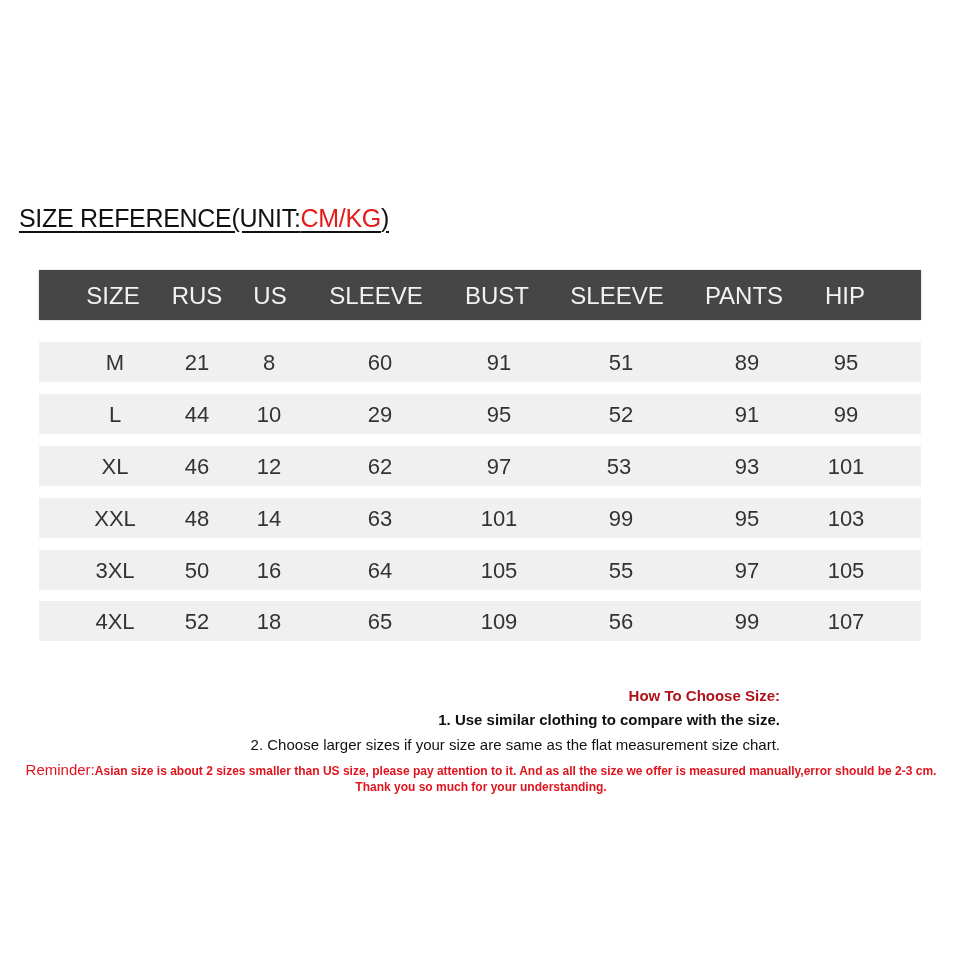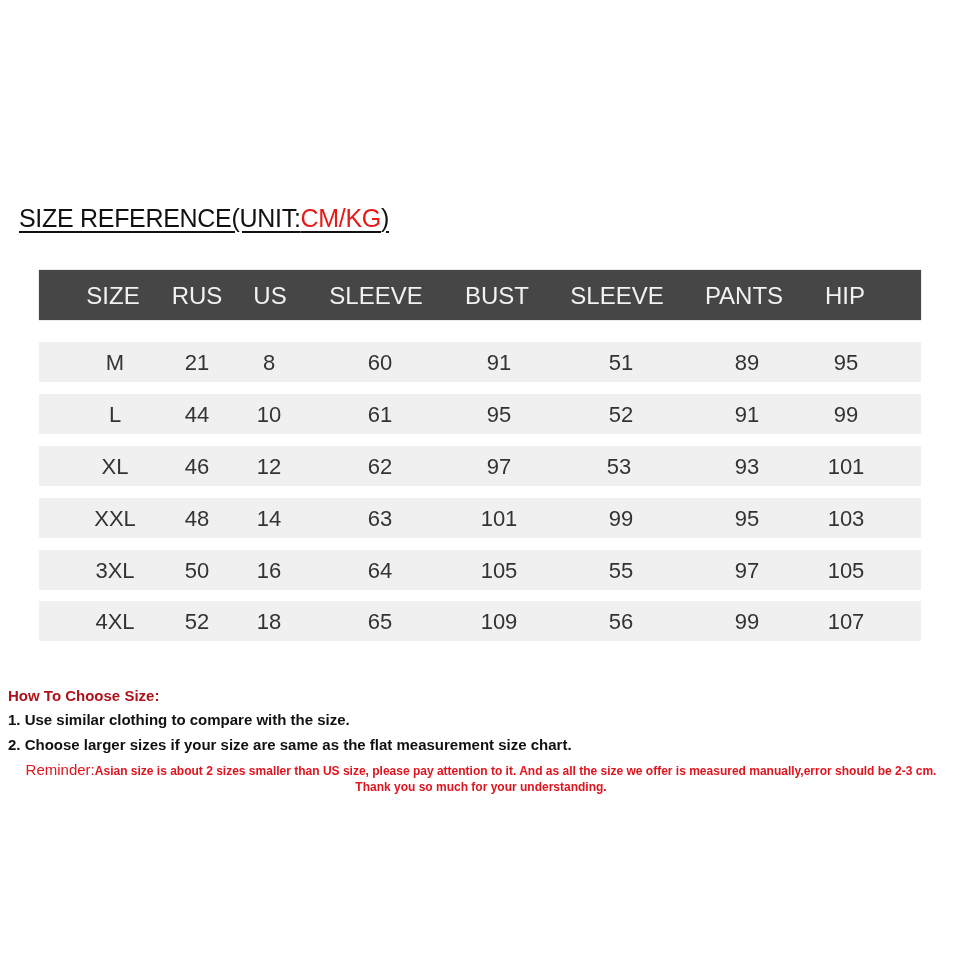--- a/index.html
+++ b/index.html
@@ -53,40 +53,40 @@
     height: 40px;
     background: #f0f0f0;
   }
   .row .cell {
     top: 8px;
     font-size: 22px;
     color: #333333;
   }
   .notes {
     position: absolute;
-    left: 8px;
+    left: 16px;
     width: 764px;
-    text-align: left;
+    text-align: right;
   }
   .how-title {
     top: 687px;
     font-size: 15px;
     font-weight: bold;
     color: #b0121b;
   }
   .step1 {
     top: 711px;
     font-size: 15px;
     font-weight: bold;
     color: #111;
   }
   .step2 {
     top: 736px;
     font-size: 15px;
-    font-weight: bold;
+    font-weight: normal;
     color: #111;
   }
   .reminder {
     position: absolute;
     left: 16px;
     top: 762px;
     width: 930px;
     text-align: center;
     color: #e0141e;
     font-size: 12px;
@@ -122,21 +122,21 @@
   <span class="cell" style="left:460px">91</span>
   <span class="cell" style="left:582px">51</span>
   <span class="cell" style="left:708px">89</span>
   <span class="cell" style="left:807px">95</span>
 </div>
 
 <div class="row" style="top:394px">
   <span class="cell" style="left:76px">L</span>
   <span class="cell" style="left:158px">44</span>
   <span class="cell" style="left:230px">10</span>
-  <span class="cell" style="left:341px">61</span>
+  <span class="cell" style="left:341px">29</span>
   <span class="cell" style="left:460px">95</span>
   <span class="cell" style="left:582px">52</span>
   <span class="cell" style="left:708px">91</span>
   <span class="cell" style="left:807px">99</span>
 </div>
 
 <div class="row" style="top:446px">
   <span class="cell" style="left:76px">XL</span>
   <span class="cell" style="left:158px">46</span>
   <span class="cell" style="left:230px">12</span>

